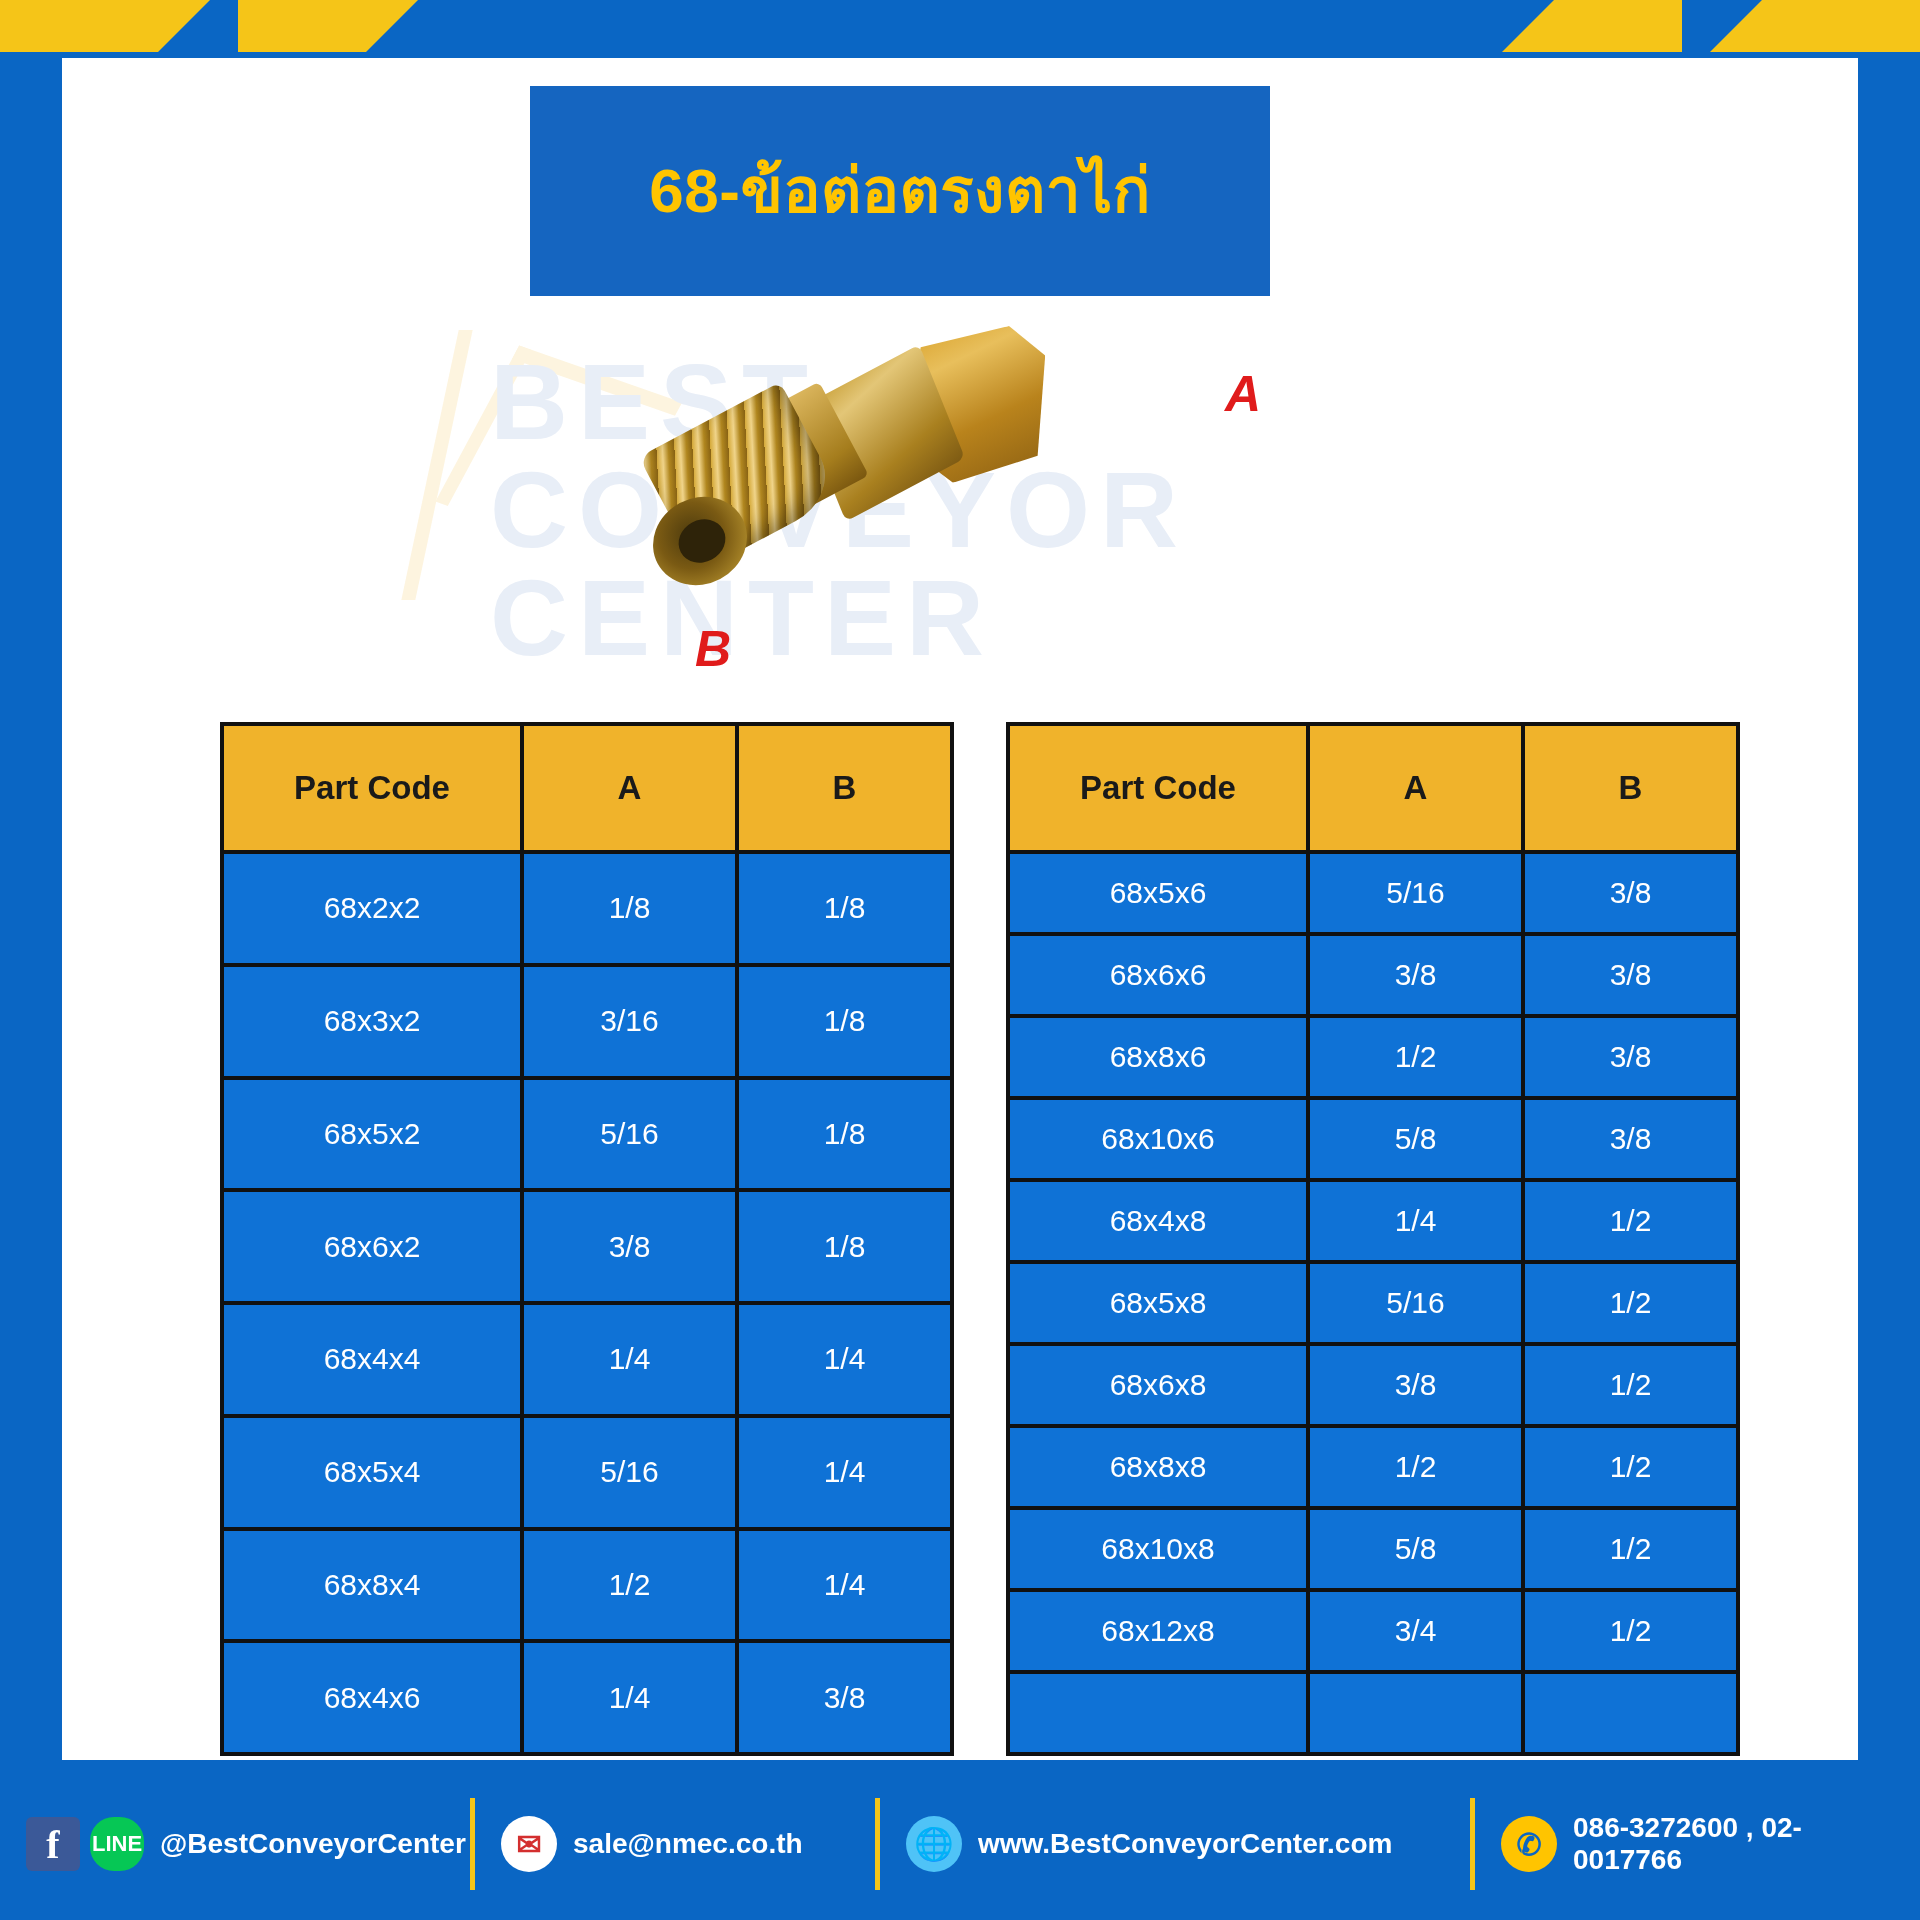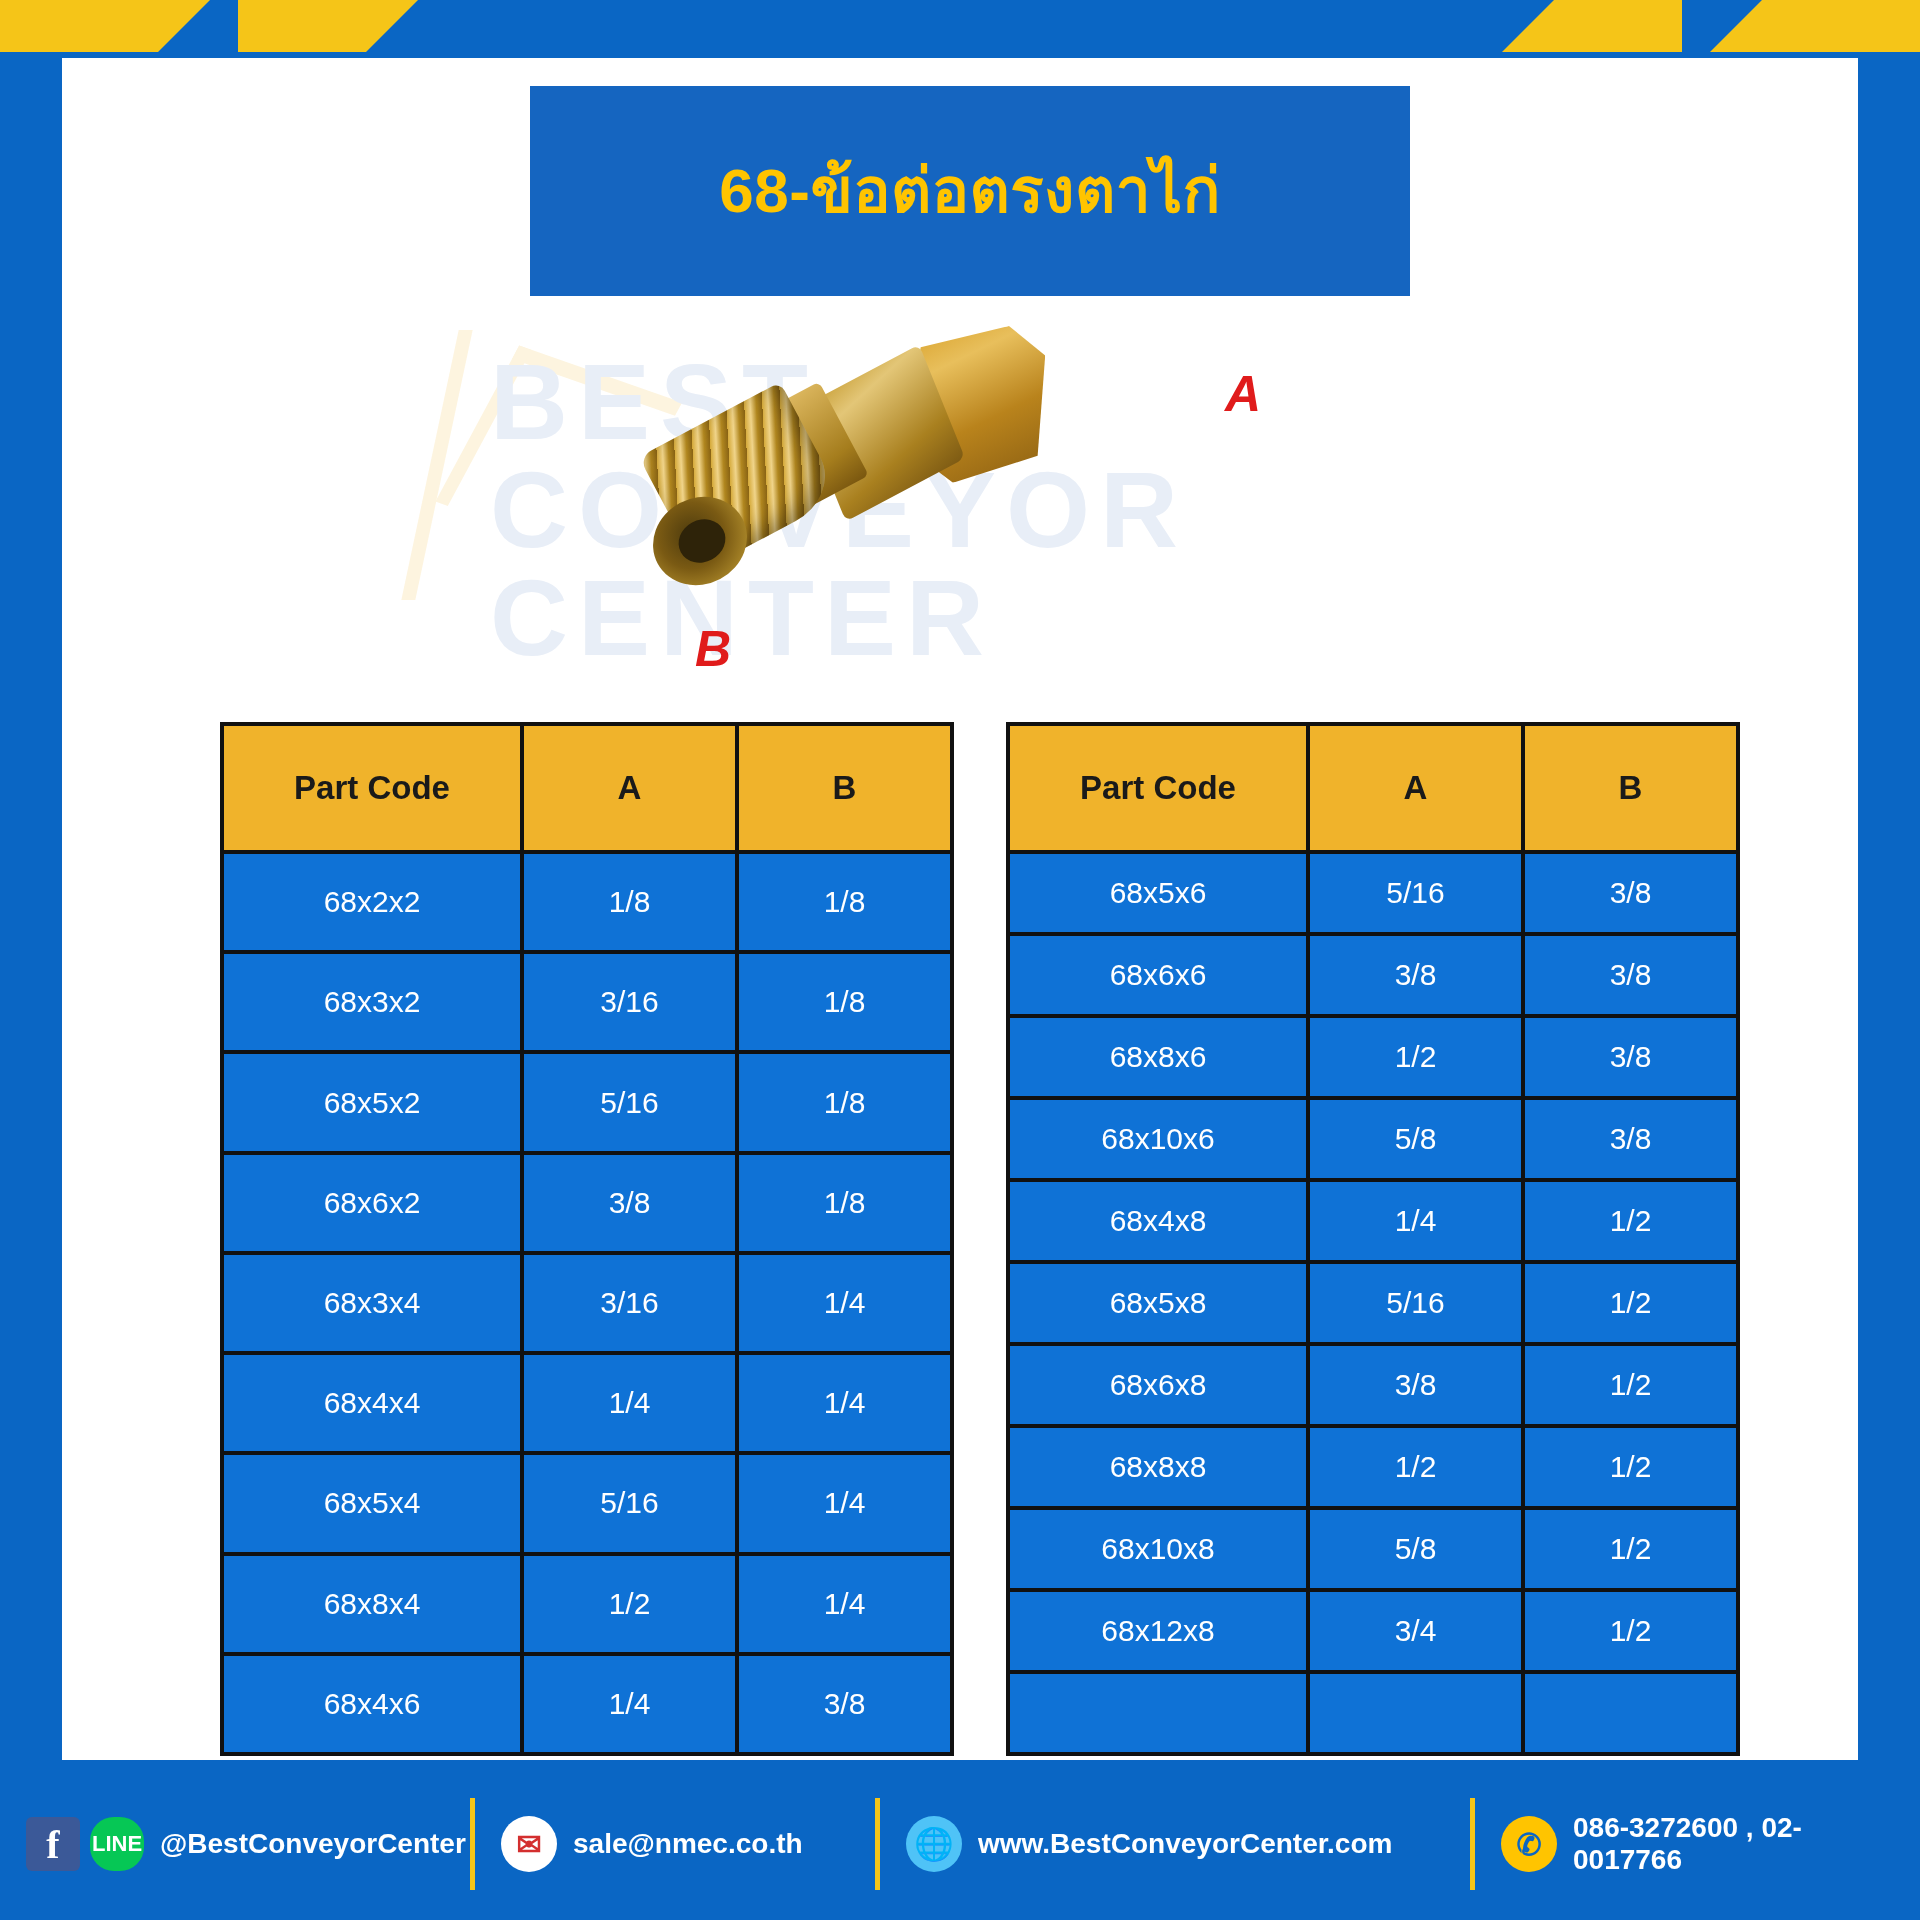--- a/index.html
+++ b/index.html
@@ -35,21 +35,21 @@
     width: 1808px; height: 1714px;
     background: #ffffff;
     border: 6px solid #0a66c4;
     z-index: 2;
   }
 
   
   .title-box {
     position: absolute;
     left: 530px; top: 86px;
-    width: 880px; height: 210px;
+    width: 740px; height: 210px;
     background: #1565c0;
     display: flex; flex-direction: column;
     justify-content: center;
     z-index: 5;
   }
   .title-line {
     color: #ffc400;
     font-size: 62px;
     font-weight: bold;
     line-height: 1.18;
@@ -306,25 +306,20 @@
             <td>68x5x2</td>
             <td>5/16</td>
             <td>1/8</td>
           </tr>
         <tr>
             <td>68x6x2</td>
             <td>3/8</td>
             <td>1/8</td>
           </tr>
         <tr>
-            <td>68x3x4</td>
-            <td>3/16</td>
-            <td>1/4</td>
-          </tr>
-        <tr>
             <td>68x4x4</td>
             <td>1/4</td>
             <td>1/4</td>
           </tr>
         <tr>
             <td>68x5x4</td>
             <td>5/16</td>
             <td>1/4</td>
           </tr>
         <tr>

